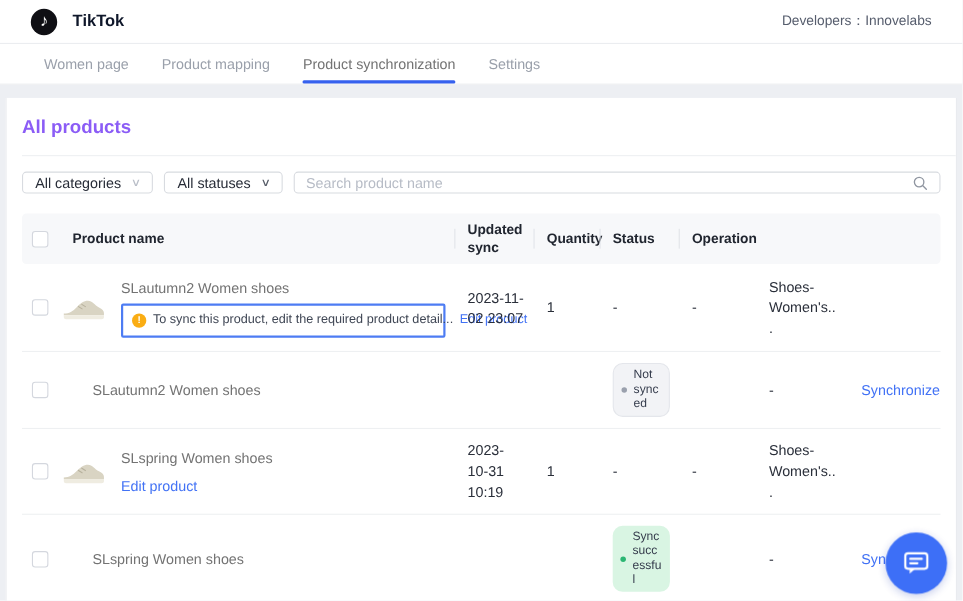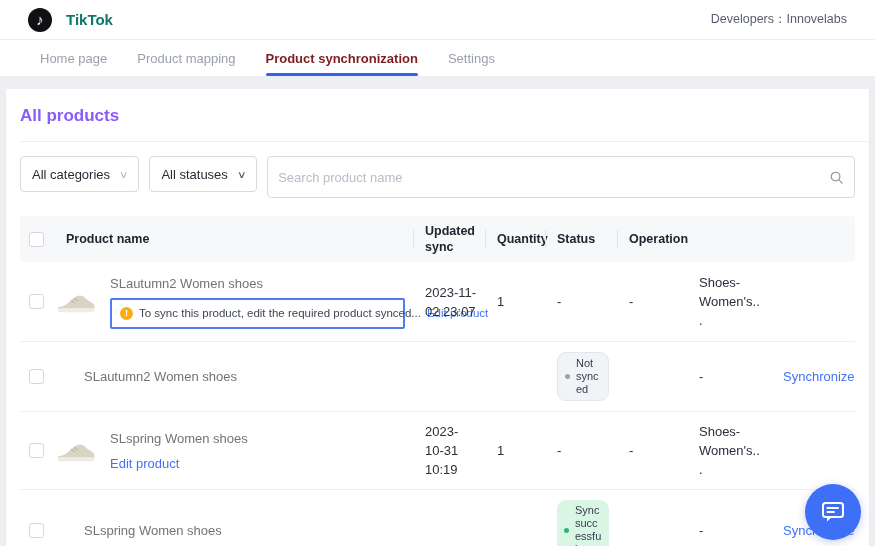--- a/index.html
+++ b/index.html
@@ -5,48 +5,48 @@
   * { margin:0; padding:0; box-sizing:border-box; }
   html,body { width:875px; height:546px; overflow:hidden; }
   body { font-family:"Liberation Sans", sans-serif; background:#edeff3; color:#272c38; }
 
   
   .topbar { height:40px; background:#fff; border-bottom:1px solid #ebedf0;
             display:flex; align-items:center; padding:0 28px; }
   .logo-circle { width:24px; height:24px; border-radius:50%; background:#0f0f14; color:#fff;
                  display:inline-flex; align-items:center; justify-content:center;
                  font-size:15px; line-height:1; }
-  .brand { font-size:15px; font-weight:700; color:#0f766e; margin-left:14px; }
+  .brand { font-size:15px; font-weight:700; color:#0f172a; margin-left:14px; }
   .account { margin-left:auto; font-size:12.5px; color:#565d6d; }
 
   
   .tabbar { height:37px; background:#fff; border-bottom:1px solid #ebedf0;
             display:flex; align-items:stretch; padding:0 40px; gap:30px; }
   .tab { display:flex; align-items:center; font-size:13px; color:#9aa0ab;
          cursor:pointer; position:relative; }
-  .tab.active { color:#7f1d1d; font-weight:700; }
+  .tab.active { color:#737373; font-weight:400; }
   .tab.active::after { content:""; position:absolute; left:0; right:0; bottom:0;
                        height:3px; border-radius:2px; background:#3661ee; }
 
   
   .card { background:#fff; margin:12px 5px 0 5px; height:497px;
           border-left:1px solid #e9ebef; border-right:1px solid #e9ebef;
           padding:16px 14px 0 14px; overflow:hidden; }
   .page-title { font-size:17px; font-weight:700; color:#8b5cf6; line-height:22px; }
   .title-divider { height:1px; background:#eef0f2; margin:14px -14px 0 0; }
 
   
   .filters { display:flex; gap:10px; margin-top:14px; }
-  .select-btn { height:36px; background:#fff; border:1px solid #d8dbe0; border-radius:4px;
+  .select-btn { height:20px; background:#fff; border:1px solid #d8dbe0; border-radius:4px;
                 display:inline-flex; align-items:center; gap:10px; padding:0 11px;
                 font-size:13px; color:#262b36; cursor:pointer;
                 font-family:"Liberation Sans", sans-serif; }
   .chev { font-size:10px; transform:scaleX(1.3); }
   .chev.light { color:#b9bec8; } .chev.dark { color:#555b67; }
-  .searchbox { flex:1; height:42px; border:1px solid #d8dbe0; border-radius:4px;
+  .searchbox { flex:1; height:20px; border:1px solid #d8dbe0; border-radius:4px;
                display:flex; align-items:center; padding:0 10px; background:#fff; }
   .searchbox input { flex:1; border:none; outline:none; font-size:13px; color:#262b36;
                      font-family:"Liberation Sans", sans-serif; }
   .searchbox input::placeholder { color:#b7bcc6; }
 
   
   .table { margin-top:18px; }
   .trow, .thead { display:grid;
     grid-template-columns:34px 359px 72px 60px 72px 70px 84px 1fr; }
   .thead { background:#f7f8fa; border-radius:4px; min-height:46px; }
@@ -101,21 +101,21 @@
 
 <div>
 
   <header class="topbar">
     <span class="logo-circle">♪</span>
     <span class="brand">TikTok</span>
     <span class="account">Developers：Innovelabs</span>
   </header>
 
   <nav class="tabbar">
-    <div class="tab">Home page</div>
+    <div class="tab">Women page</div>
     <div class="tab">Product mapping</div>
     <div class="tab active">Product synchronization</div>
     <div class="tab">Settings</div>
   </nav>
 
   <main class="card">
     <h1 class="page-title">All products</h1>
     <div class="title-divider"></div>
 
     <div class="filters">
@@ -159,21 +159,21 @@
               <svg width="40" height="27" viewBox="0 0 40 27">
                 <path d="M2 19 C7 19 10 17 14 13 C17 10 20 7.5 24 7.5 C28 7.5 30 11.5 34 13.5 C37 15 38.5 16.5 38.5 18.5 L38.5 20.5 L2 20.5 Z" fill="#d9d4c3"></path>
                 <path d="M2 20.5 L38.5 20.5 L38.5 22.5 C38.5 23.6 37.6 24.3 36.5 24.3 L4 24.3 C2.9 24.3 2 23.6 2 22.5 Z" fill="#efece1"></path>
                 <path d="M15 12.5 L19 15 M18 10.5 L22 13" stroke="#b7b19d" stroke-width="1" fill="none"></path>
               </svg>
             </span>
             <div class="prod-info">
               <div class="pname">SLautumn2 Women shoes</div>
               <div class="warnbox">
                 <span class="warn-ic">!</span>
-                <span class="warn-text">To sync this product, edit the required product synced...</span>
+                <span class="warn-text">To sync this product, edit the required product detail...</span>
                 <a class="link">Edit product</a>
               </div>
             </div>
           </div>
         </div>
         <div class="cell time">2023-11-02 23:07</div>
         <div class="cell">1</div>
         <div class="cell dash">-</div>
         <div class="cell dash">-</div>
         <div class="cell cat">Shoes-Women's...</div>

